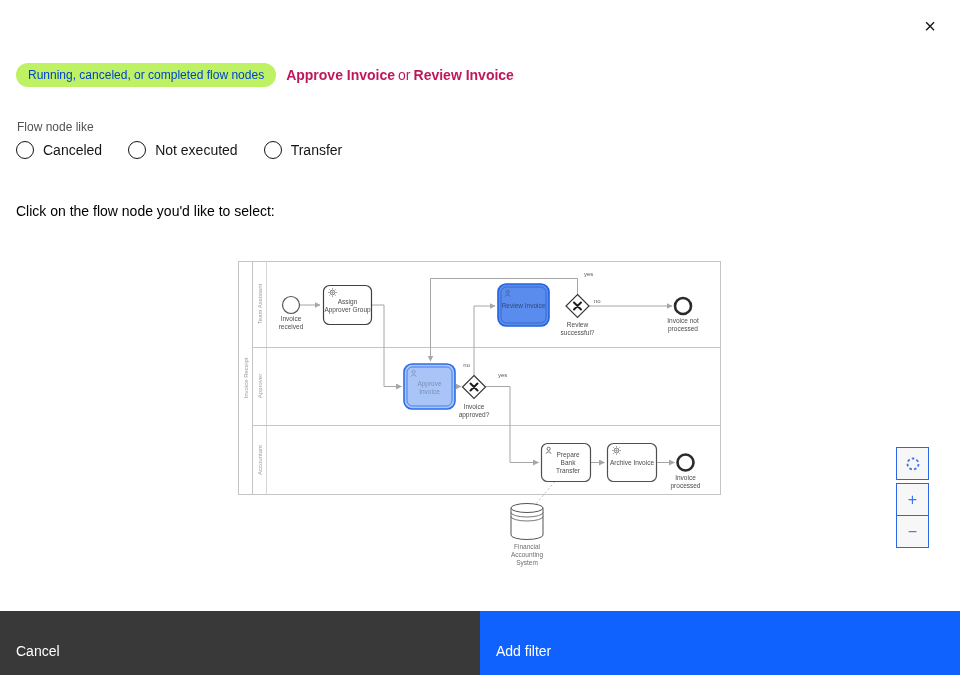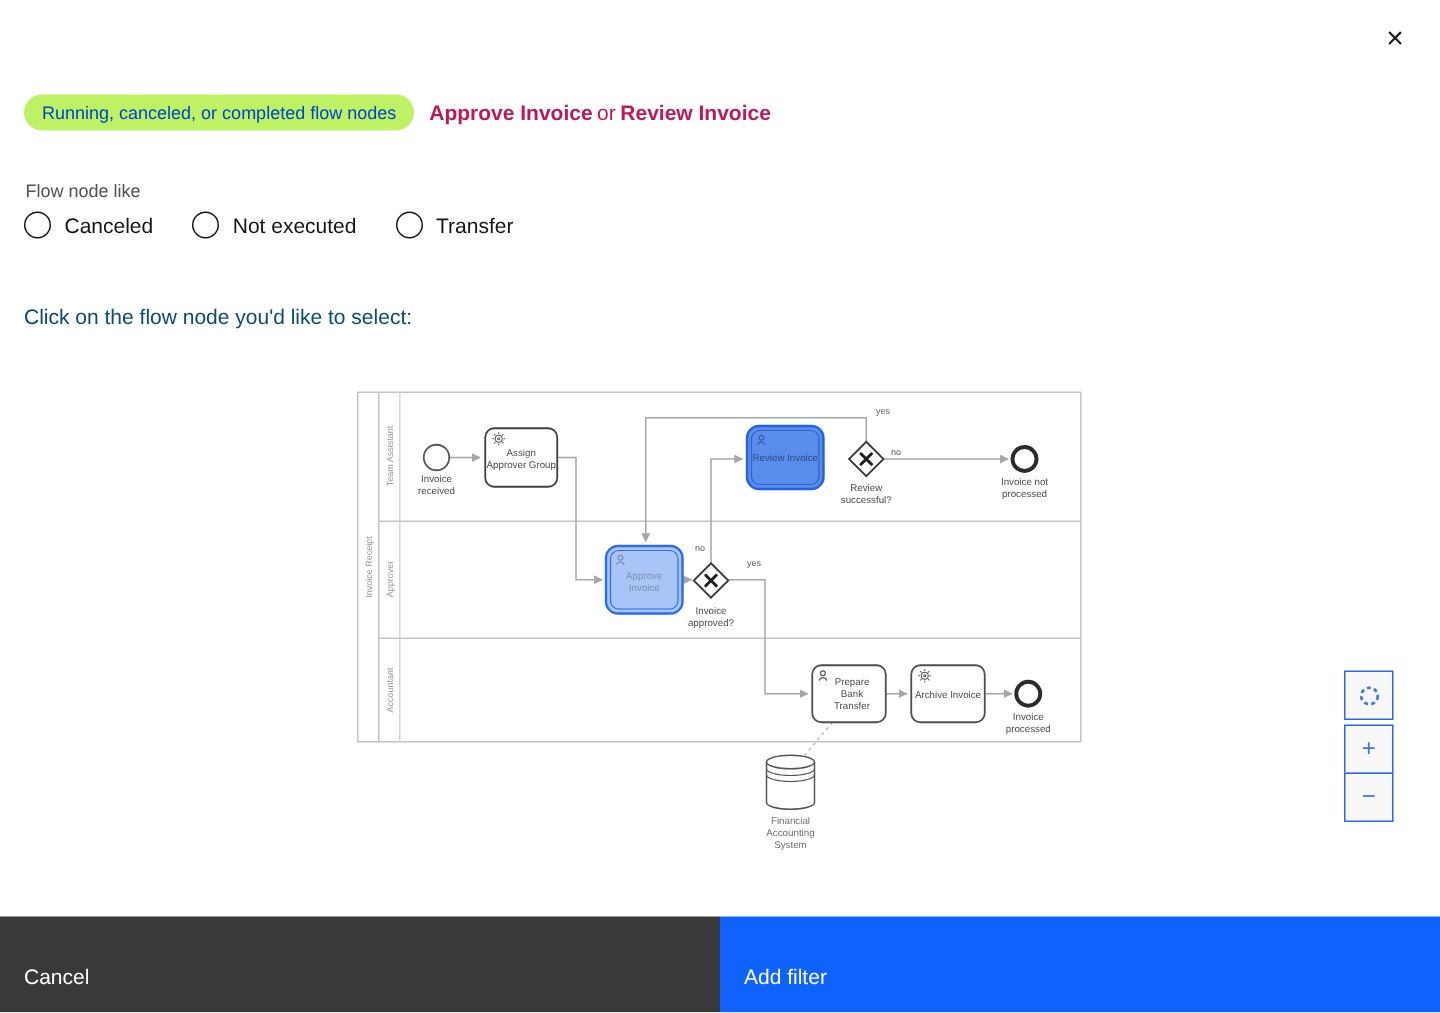--- a/index.html
+++ b/index.html
@@ -20,21 +20,21 @@
   .preview-desc .sep{font-weight:400;padding:0 3px;}
 
   
   .state-label{position:absolute;left:17px;top:120px;font-size:12px;color:#525252;}
   .radio-row{position:absolute;left:16px;top:141px;display:flex;align-items:center;gap:26px;}
   .radio-item{display:flex;align-items:center;gap:9px;cursor:pointer;}
   .radio-circle{width:18px;height:18px;border:1px solid #161616;border-radius:50%;position:relative;flex:0 0 auto;background:#fff;}
   .radio-item.selected .radio-circle::after{content:"";position:absolute;left:3px;top:3px;width:10px;height:10px;border-radius:50%;background:#161616;}
   .radio-label{font-size:14px;color:#161616;}
 
-  .instruction{position:absolute;left:16px;top:203px;font-size:14px;color:#0c4a6e;}
+  .instruction{position:absolute;left:16px;top:203px;font-size:14px;color:#000000;}
 
   
   .diagram-wrap{position:absolute;left:237px;top:260px;width:486px;height:320px;}
   .bpmn-label{font-size:6.5px;fill:#4c4c4c;}
   .bpmn-lane-label{font-size:6px;fill:#9b9b9b;}
   .flow{stroke:#a6a6a6;stroke-width:1;fill:none;}
   .assoc{stroke:#b3b3b3;stroke-width:0.9;fill:none;stroke-dasharray:2,2.5;}
   .edge-label{font-size:6px;fill:#5a5a5a;}
 
   

